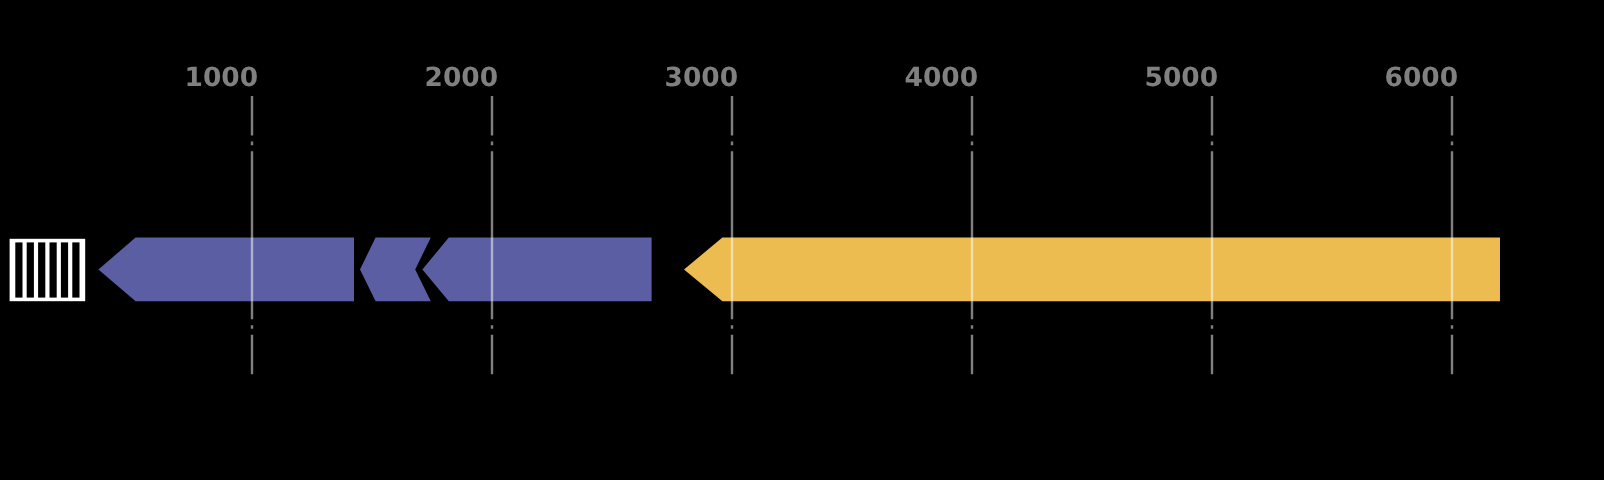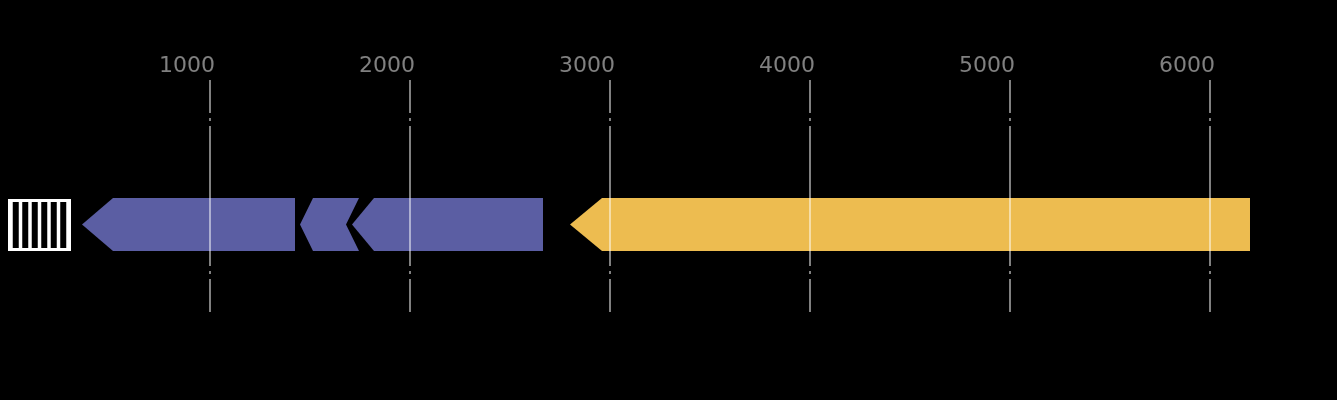--- a/index.html
+++ b/index.html
@@ -7,20 +7,21 @@
     padding: 0;
     background: #000000;
   }
   #stage {
     position: relative;
     width: 1337px;
     height: 312px;
     background: #000000;
     overflow: hidden;
     font-family: "DejaVu Sans", "Liberation Sans", sans-serif;
+    font-weight: bold;
   }
   svg text {
     font-family: "DejaVu Sans", "Liberation Sans", sans-serif;
     font-size: 22px;
   }
 </style>
 </head>
 <body>
 
 <div id="stage">

